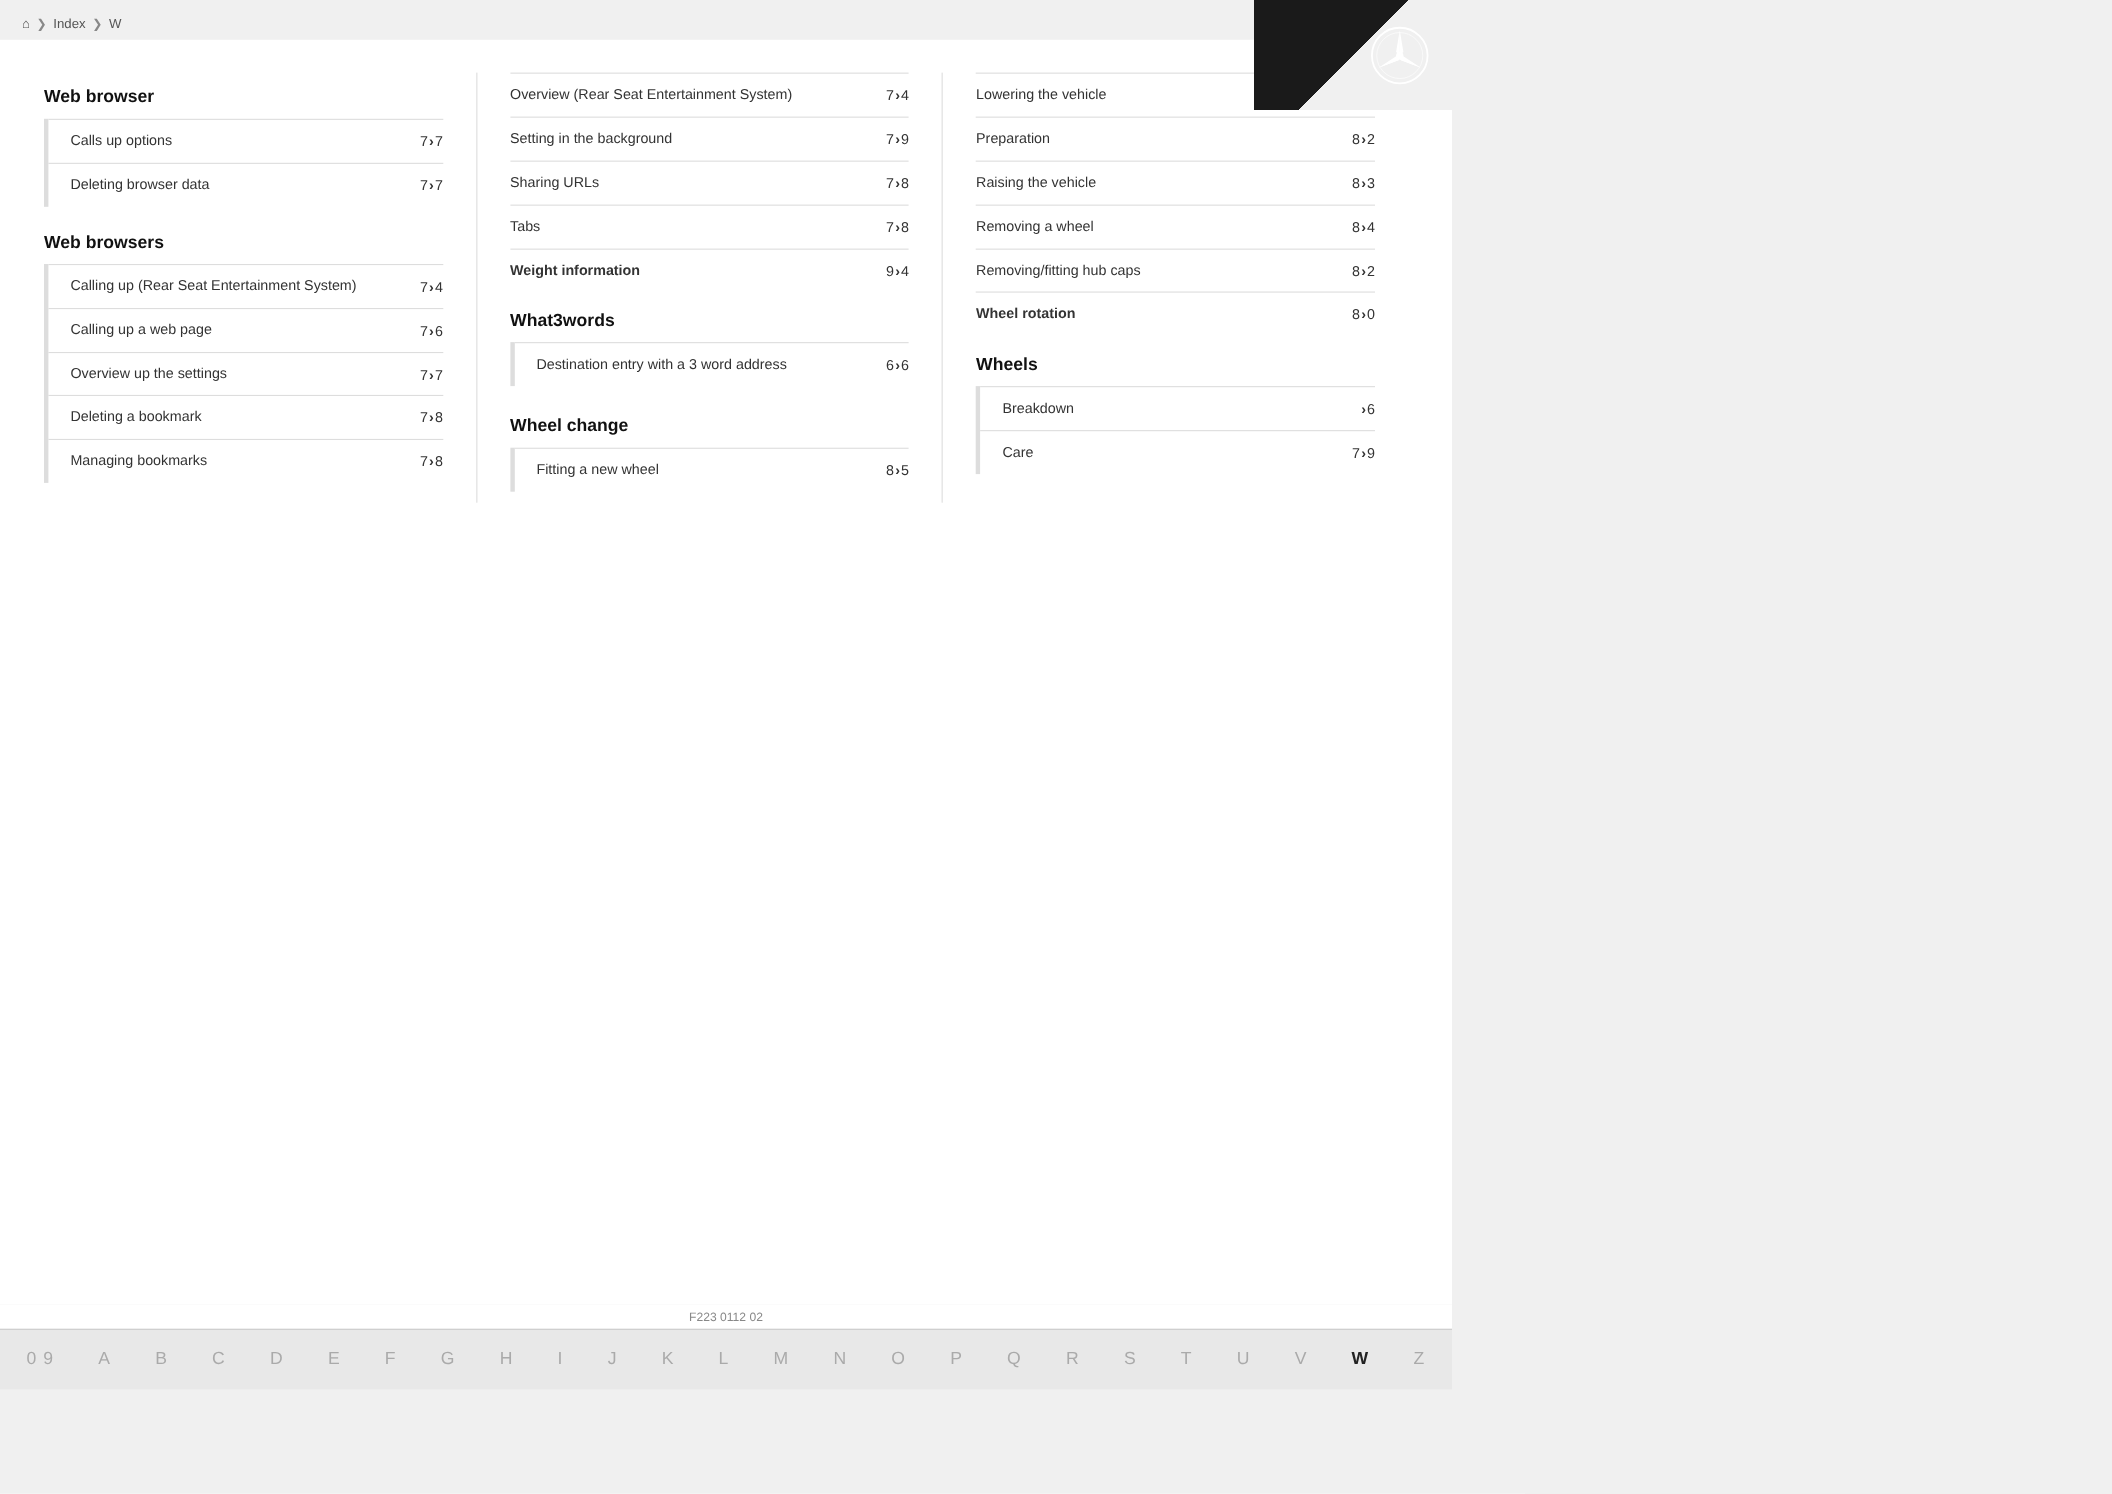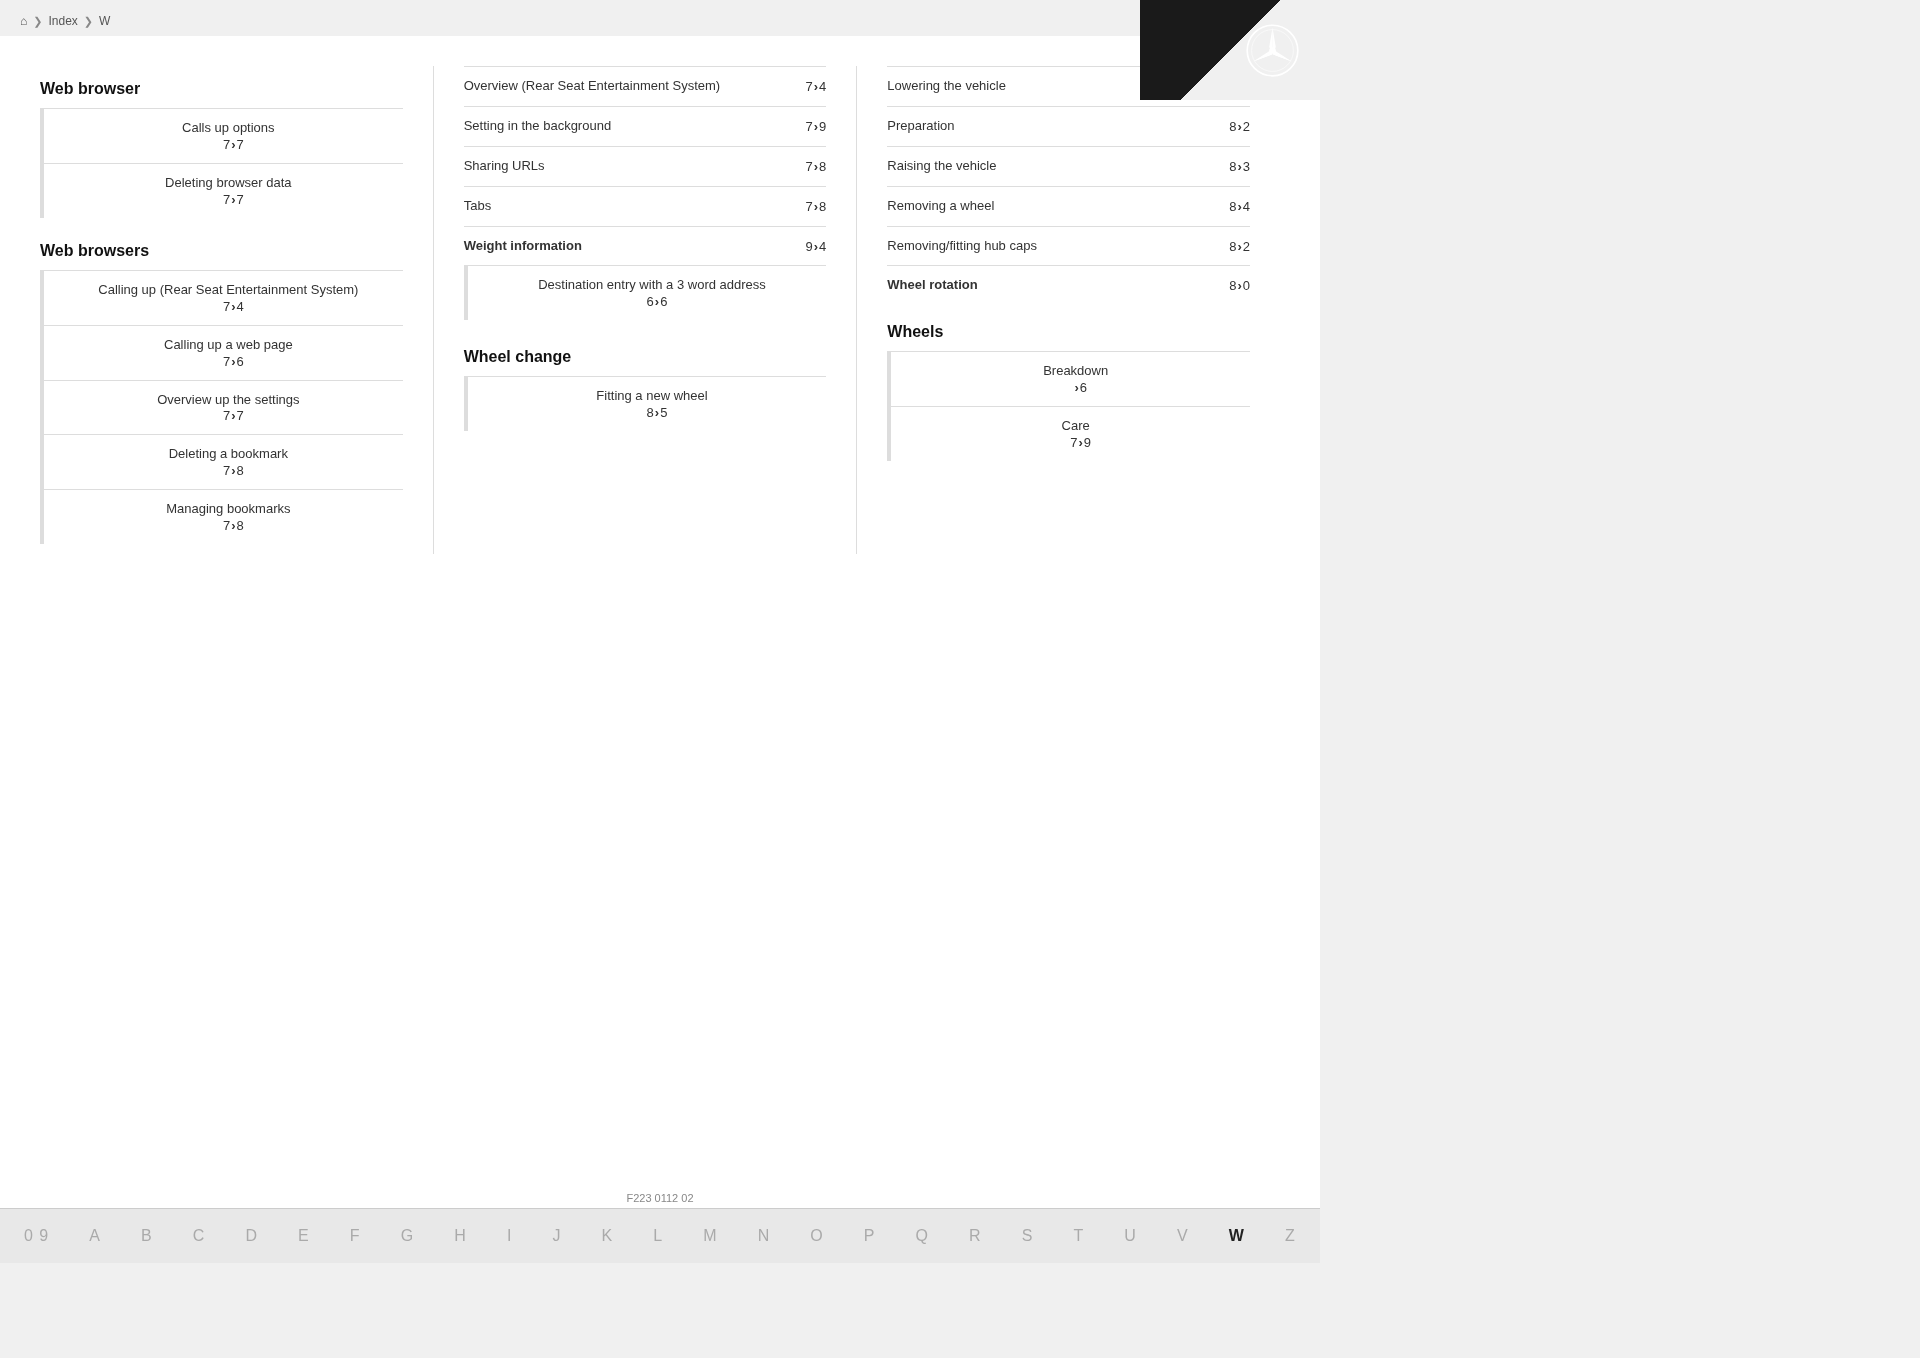--- a/index.html
+++ b/index.html
@@ -132,21 +132,20 @@
     }
 
     
     .indented-group {
       border-left: 4px solid #ddd;
       margin-left: 0;
       padding-left: 0;
       margin-bottom: 10px;
     }
     .indented-group .sub-item {
-      flex-direction: column;
     }
 
     
     .alpha-nav {
       background: #e8e8e8;
       padding: 18px 20px;
       display: flex;
       justify-content: space-between;
       align-items: center;
       border-top: 1px solid #ccc;
@@ -263,20 +262,21 @@
       <div class="index-item">
         <span class="index-item-label">Tabs</span>
         <span class="index-item-page">7<span class="pg-arrow-char">›</span>8</span>
       </div>
 
       <div class="index-item">
         <span class="index-item-label" style="font-weight:bold;">Weight information</span>
         <span class="index-item-page">9<span class="pg-arrow-char">›</span>4</span>
       </div>
 
+      <div class="section-header" style="padding-top:18px;">What3words</div>
       <div class="indented-group">
         <div class="sub-item">
           <span class="sub-item-label">Destination entry with a 3 word address</span>
           <span class="index-item-page">6<span class="pg-arrow-char">›</span>6</span>
         </div>
       </div>
 
       <div class="section-header" style="padding-top:18px;">Wheel change</div>
       <div class="indented-group">
         <div class="sub-item">

